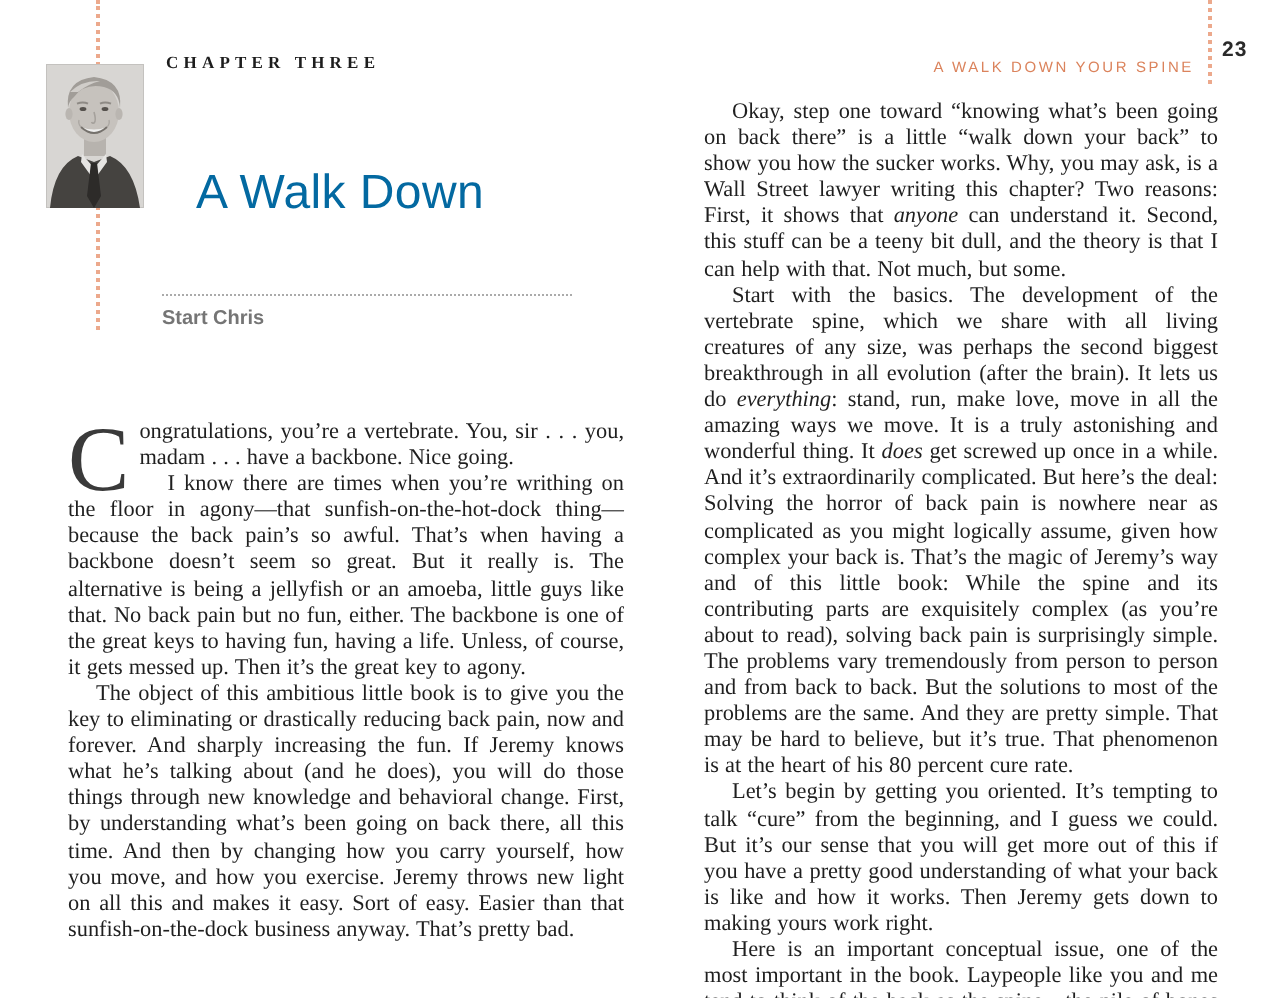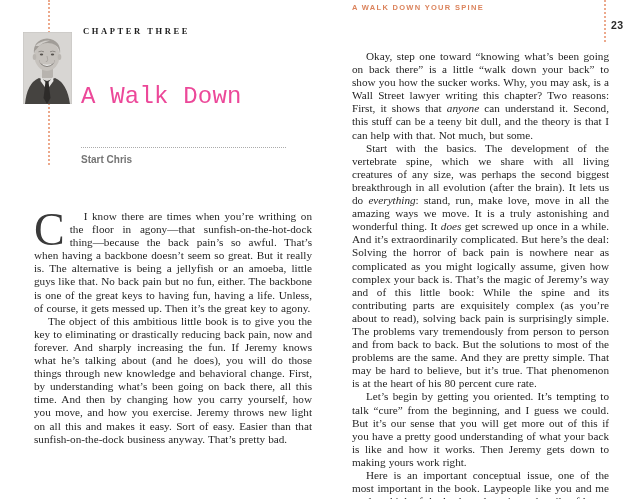--- a/index.html
+++ b/index.html
@@ -31,25 +31,25 @@
     left: 83px; top: 26px;
     font-family: "Liberation Serif", serif;
     font-weight: bold;
     font-size: 8.5px;
     letter-spacing: 2.6px;
     color: #1d1d1d;
     white-space: nowrap;
   }
   .chapter-title {
     position: absolute;
-    left: 81px; top: 84px;
-    font-family: Liberation Mono, monospace;
+    left: 98px; top: 84px;
+    font-family: Liberation Sans, sans-serif;
     font-size: 24px;
     line-height: 25px;
-    color: #ec4899;
+    color: #0369a1;
     letter-spacing: 0.2px;
   }
   .title-rule {
     position: absolute;
     left: 81px; top: 147px;
     width: 205px; height: 0;
     border-top: 1px dotted #ABABAB;
   }
   .byline {
     position: absolute;
@@ -61,25 +61,25 @@
   }
   .body-left {
     position: absolute;
     left: 34px; top: 210px;
     width: 278px;
   }
 
   
   .running-header {
     position: absolute;
-    top: 3px; left: 352px;
+    top: 29px; left: 352px;
     width: 245px;
-    text-align: left;
+    text-align: right;
     font-family: "Liberation Sans", sans-serif;
-    font-weight: bold;
+    font-weight: normal;
     font-size: 7.5px;
     letter-spacing: 1.3px;
     color: #DB835C;
     white-space: nowrap;
   }
   .header-vline {
     position: absolute;
     left: 604px; top: 0;
     height: 42px; width: 0;
     border-left: 2px dotted #ECA98C;
@@ -166,21 +166,21 @@
 
     <div class="chapter-title">
       <div>A Walk Down</div>
     </div>
 
     <div class="title-rule"></div>
 
     <div class="byline">Start Chris</div>
 
     <div class="body-left">
-        <p class="para"><span class="dropcap">C</span></p>
+        <p class="para"><span class="dropcap">C</span><span>ongratulations, you’re a vertebrate. You, sir . . . you, madam . . . have a backbone. Nice going.</span></p>
         <p class="para indent"><span>I know there are times when you’re writhing on the floor in agony—that sunfish-on-the-hot-dock thing—because the back pain’s so awful. That’s when having a backbone doesn’t seem so great. But it really is. The alternative is being a jellyfish or an amoeba, little guys like that. No back pain but no fun, either. The backbone is one of the great keys to having fun, having a life. Unless, of course, it gets messed up. Then it’s the great key to agony.</span></p>
         <p class="para indent"><span>The object of this ambitious little book is to give you the key to eliminating or drastically reducing back pain, now and forever. And sharply increasing the fun. If Jeremy knows what he’s talking about (and he does), you will do those things through new knowledge and behavioral change. First, by understanding what’s been going on back there, all this time. And then by changing how you carry yourself, how you move, and how you exercise. Jeremy throws new light on all this and makes it easy. Sort of easy. Easier than that sunfish-on-the-dock business anyway. That’s pretty bad.</span></p>
       </div>
   </div>
 
   <div>
     <div class="running-header">A WALK DOWN YOUR SPINE</div>
 
     <div class="header-vline"></div>
 

